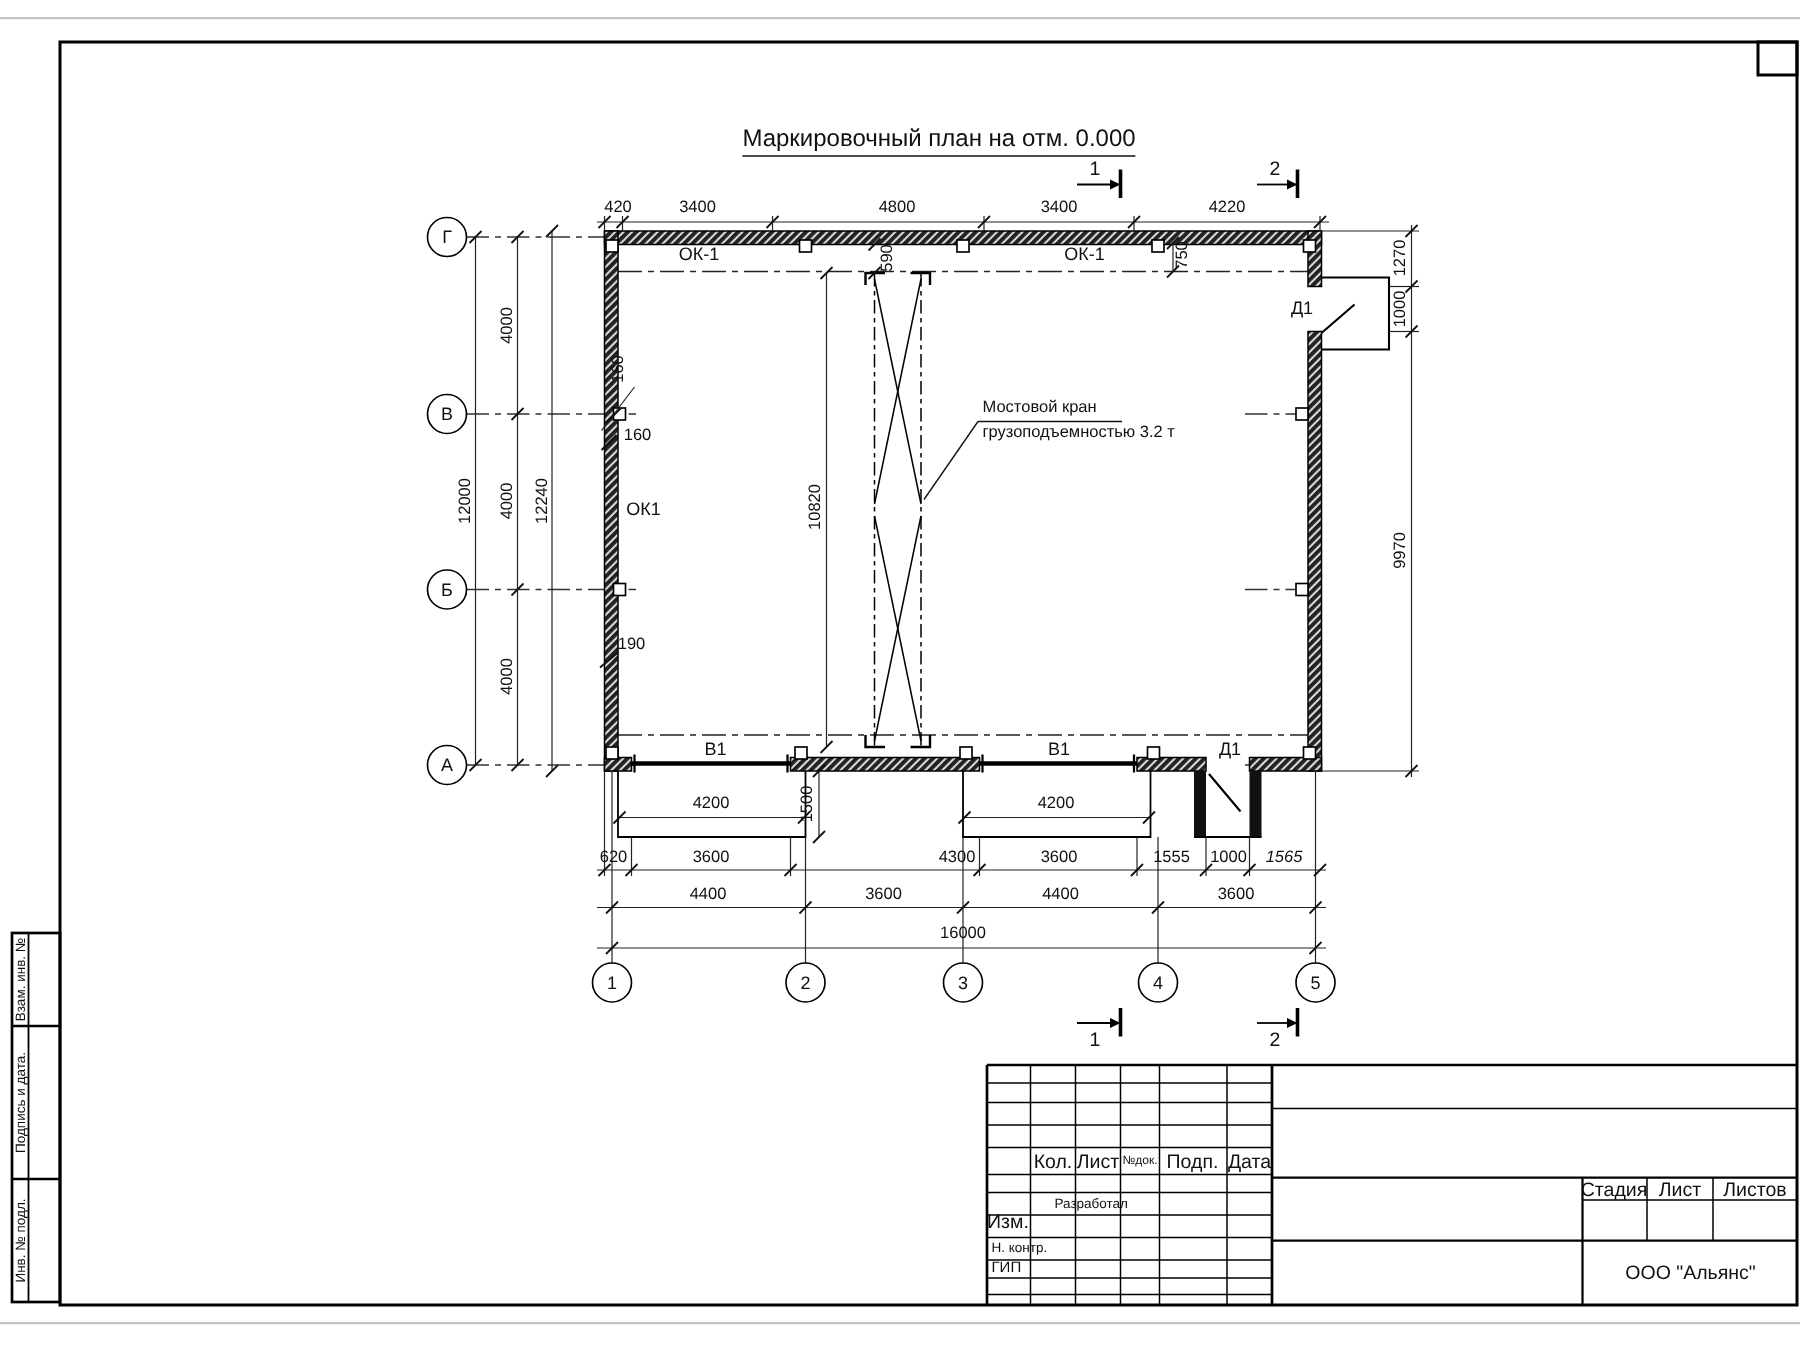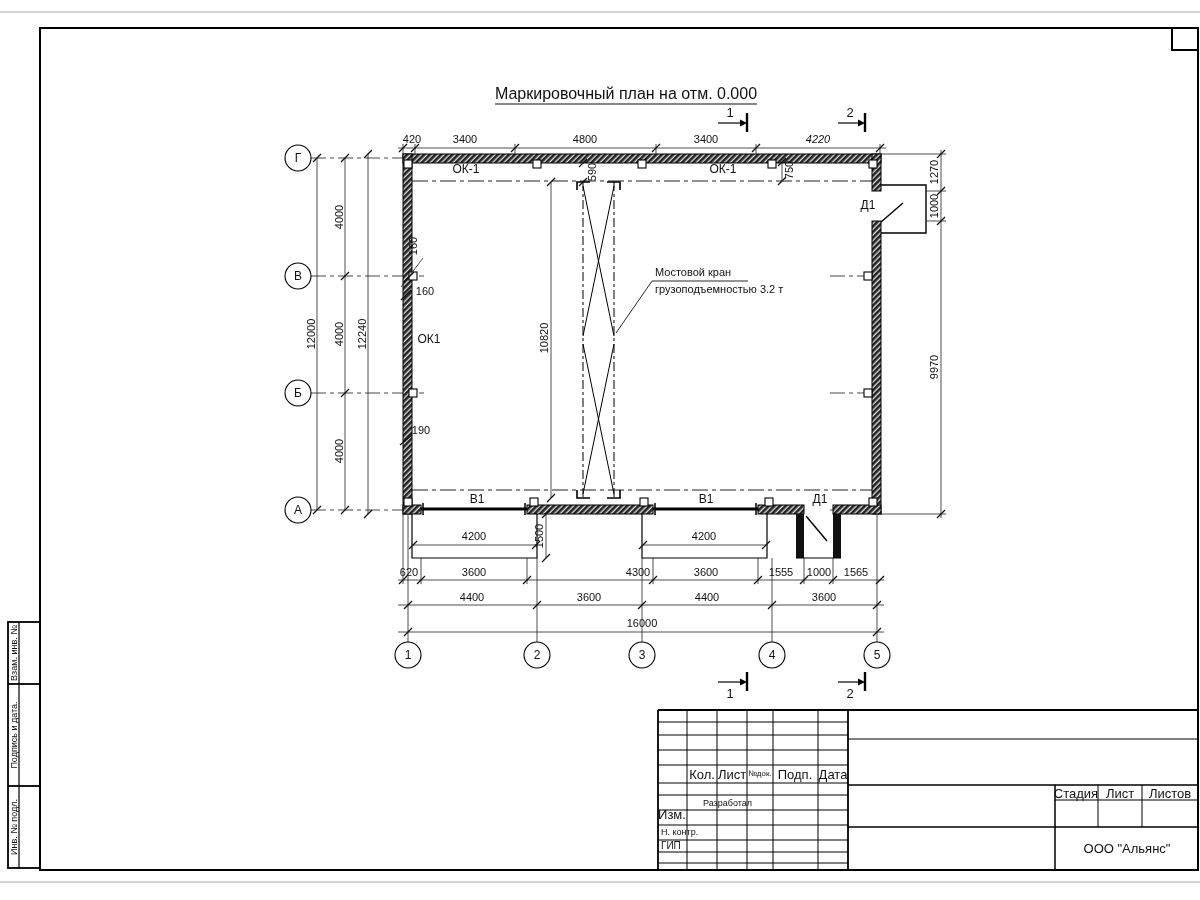--- a/index.html
+++ b/index.html
@@ -307,41 +307,41 @@
     <line x1="838" y1="682" x2="858" y2="682" stroke-width="1.2"></line>
     <path d="M858,678.6 L865,682 L858,685.4 Z" fill="#000" stroke="none"></path>
     <line x1="865" y1="672" x2="865" y2="691" stroke-width="2.4"></line>
   </g>
 </svg>
 
 <div class="lbl f16 underl" style="left:626px;top:95px;">Маркировочный план на отм. 0.000</div>
 
 <div class="lbl" style="left:412px;top:139px;">420</div>
 <div class="lbl" style="left:465px;top:139px;">3400</div>
-<div class="lbl" style="left:585px;top:139px;">4800</div>
+<div class="lbl" style="left:598px;top:139px;">4800</div>
 <div class="lbl" style="left:706px;top:139px;">3400</div>
-<div class="lbl" style="left:818px;top:139px;font-style:italic;">4220</div>
+<div class="lbl" style="left:818px;top:139px;">4220</div>
 
 <div class="lbl rot" style="left:311px;top:334px;">12000</div>
 <div class="lbl rot" style="left:339px;top:217px;">4000</div>
 <div class="lbl rot" style="left:339px;top:334px;">4000</div>
 <div class="lbl rot" style="left:339px;top:451px;">4000</div>
 <div class="lbl rot" style="left:362px;top:334px;">12240</div>
 
 <div class="lbl rot" style="left:934px;top:172px;">1270</div>
 <div class="lbl rot" style="left:934px;top:206px;">1000</div>
 <div class="lbl rot" style="left:934px;top:367px;">9970</div>
 
 <div class="lbl" style="left:409px;top:572px;">620</div>
 <div class="lbl" style="left:474px;top:572px;">3600</div>
 <div class="lbl" style="left:590px;top:572px;margin-left:48px;">4300</div>
 <div class="lbl" style="left:706px;top:572px;">3600</div>
 <div class="lbl" style="left:781px;top:572px;">1555</div>
 <div class="lbl" style="left:819px;top:572px;">1000</div>
-<div class="lbl" style="left:856px;top:572px;">1565</div>
+<div class="lbl" style="left:856px;top:572px;font-style:italic;">1565</div>
 <div class="lbl" style="left:472px;top:597px;">4400</div>
 <div class="lbl" style="left:589px;top:597px;">3600</div>
 <div class="lbl" style="left:707px;top:597px;">4400</div>
 <div class="lbl" style="left:824px;top:597px;">3600</div>
 <div class="lbl" style="left:642px;top:623px;">16000</div>
 
 <div class="lbl" style="left:474px;top:536px;">4200</div>
 <div class="lbl" style="left:704px;top:536px;">4200</div>
 <div class="lbl rot" style="left:539px;top:536px;">1500</div>
 <div class="lbl rot" style="left:544px;top:338px;">10820</div>

